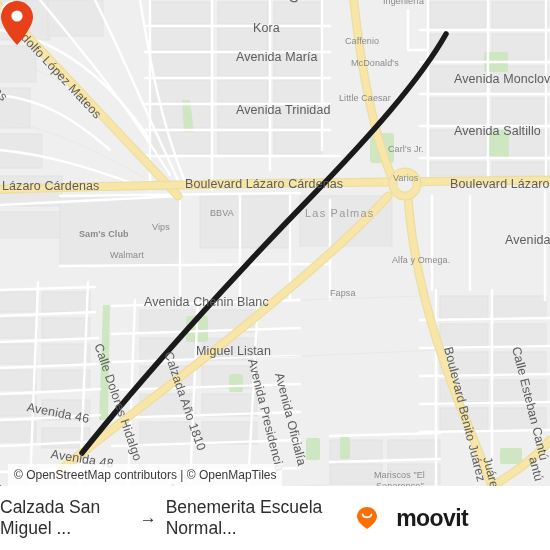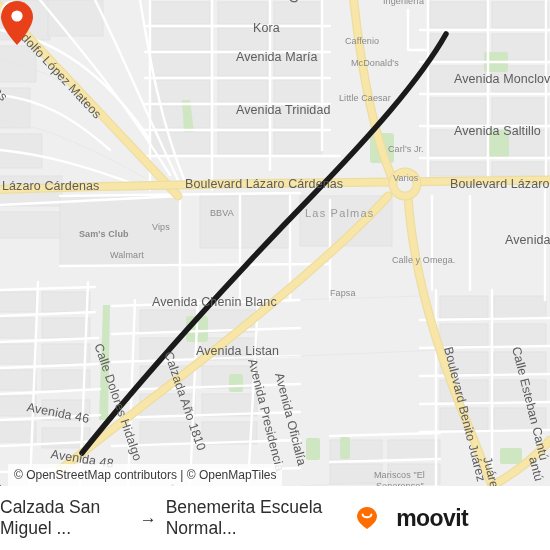--- a/index.html
+++ b/index.html
@@ -318,24 +318,24 @@
         <div class="lbl poi" style="left: 393px; top: 173px;">Varios</div>
         <div class="lbl major" style="left: 2px; top: 179px;">Lázaro Cárdenas</div>
         <div class="lbl major" style="left: 185px; top: 177px;">Boulevard Lázaro Cárdenas</div>
         <div class="lbl major" style="left: 450px; top: 177px;">Boulevard Lázaro</div>
         <div class="lbl poi" style="left: 152px; top: 206px; margin-top: 16px;">Vips</div>
         <div class="lbl poi" style="left: 210px; top: 208px;">BBVA</div>
         <div class="lbl area" style="left: 305px; top: 207px;">Las Palmas</div>
         <div class="lbl poi" style="left: 79px; top: 229px; font-weight: bold;">Sam's Club</div>
         <div class="lbl poi" style="left: 110px; top: 250px;">Walmart</div>
         <div class="lbl major" style="left: 505px; top: 233px;">Avenida</div>
-        <div class="lbl poi" style="left: 392px; top: 255px;">Calle y Omega.</div>
+        <div class="lbl poi" style="left: 392px; top: 255px;">Alfa y Omega.</div>
         <div class="lbl poi" style="left: 330px; top: 288px;">Fapsa</div>
-        <div class="lbl major" style="left: 144px; top: 295px; margin-left: 8px;">Avenida Chenin Blanc</div>
-        <div class="lbl major" style="left: 196px; top: 344px;">Avenida Listan</div>
+        <div class="lbl major" style="left: 144px; top: 295px;">Avenida Chenin Blanc</div>
+        <div class="lbl major" style="left: 196px; top: 344px;">Miguel Listan</div>
         <div class="lbl major" style="left: 98px; top: 337px; transform: rotate(71deg); transform-origin: 0px 50%;">Calle Dolores Hidalgo</div>
         <div class="lbl major" style="left: 168px; top: 345px; transform: rotate(71deg); transform-origin: 0px 50%;">Calzada Año 1810</div>
         <div class="lbl major" style="left: 252px; top: 352px; transform: rotate(76deg); transform-origin: 0px 50%;">Avenida Presidencia</div>
         <div class="lbl major" style="left: 279px; top: 366px; transform: rotate(76deg); transform-origin: 0px 50%;">Avenida Oficialía</div>
         <div class="lbl major" style="left: 448px; top: 340px; transform: rotate(76deg); transform-origin: 0px 50%;">Boulevard Benito Juárez</div>
         <div class="lbl major" style="left: 516px; top: 340px; transform: rotate(76deg); transform-origin: 0px 50%;">Calle Esteban Cantú</div>
         <div class="lbl major" style="left: 27px; top: 400px; transform: rotate(11deg); transform-origin: 0px 50%;">Avenida 46</div>
         <div class="lbl major" style="left: 51px; top: 447px; transform: rotate(9deg); transform-origin: 0px 50%;">Avenida 48</div>
         <div class="lbl major" style="left: -6px; top: 482px; transform: rotate(8deg); transform-origin: 0px 50%;">da Castellón</div>
         <div class="lbl major" style="left: 168px; top: 481px; transform: rotate(7deg); transform-origin: 0px 50%;">Avenida 51</div>

